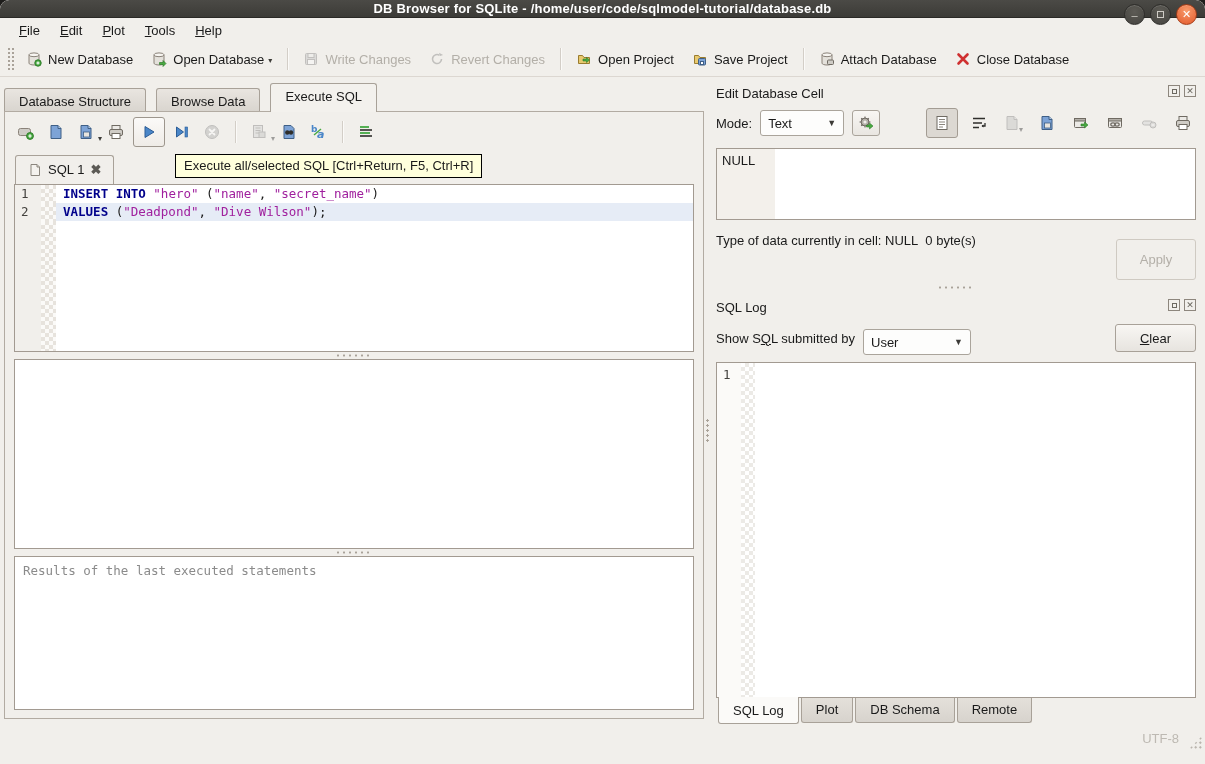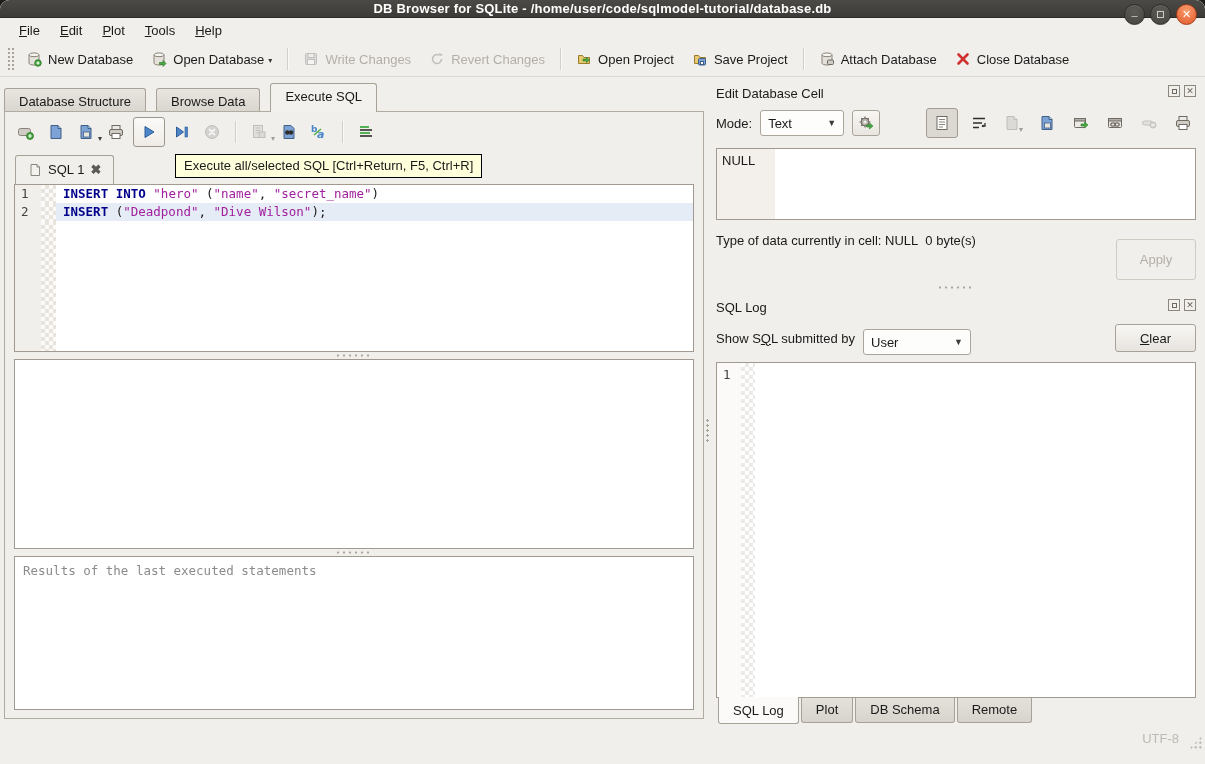--- a/index.html
+++ b/index.html
@@ -455,21 +455,21 @@
 
         <div class="editor">
           <div class="edline">
             <span class="gut-num">1</span>
             <span class="gut-fold"></span>
             <span class="code"><span class="kw">INSERT INTO</span><span> </span><span class="str">"hero"</span><span> (</span><span class="str">"name"</span><span>, </span><span class="str">"secret_name"</span><span>)</span></span>
           </div>
           <div class="edline current">
             <span class="gut-num">2</span>
             <span class="gut-fold"></span>
-            <span class="code"><span class="kw">INSERT</span><span> (</span><span class="str">"Deadpond"</span><span>, </span><span class="str">"Dive Wilson"</span><span>);</span></span>
+            <span class="code"><span class="kw">VALUES</span><span> (</span><span class="str">"Deadpond"</span><span>, </span><span class="str">"Dive Wilson"</span><span>);</span></span>
           </div>
           <div class="edline" style="flex:1; height:auto;">
             <span class="gut-num"></span>
             <span class="gut-fold"></span>
             <span class="code"></span>
           </div>
         </div>
 
         <div class="hsplit">
             <div class="dots"></div>

